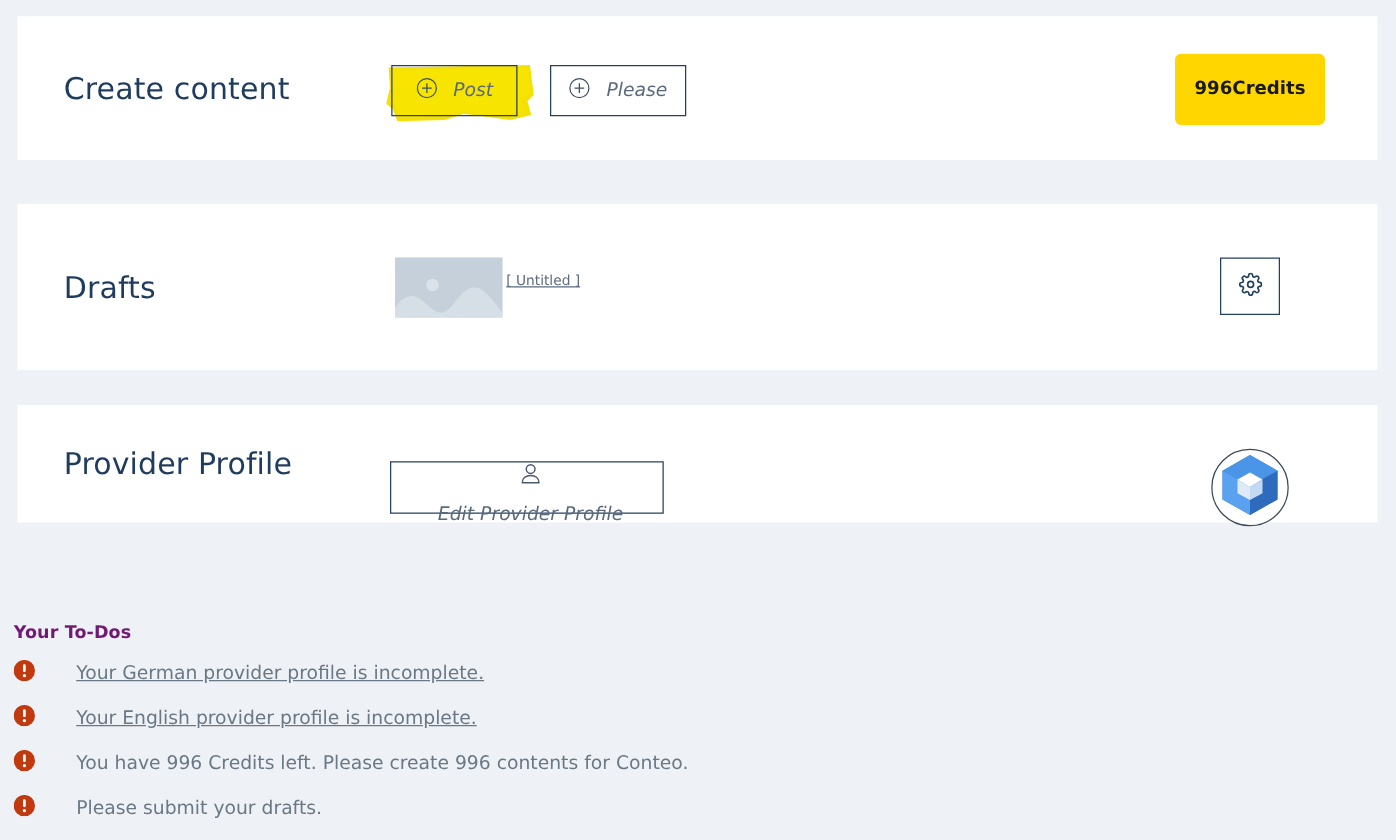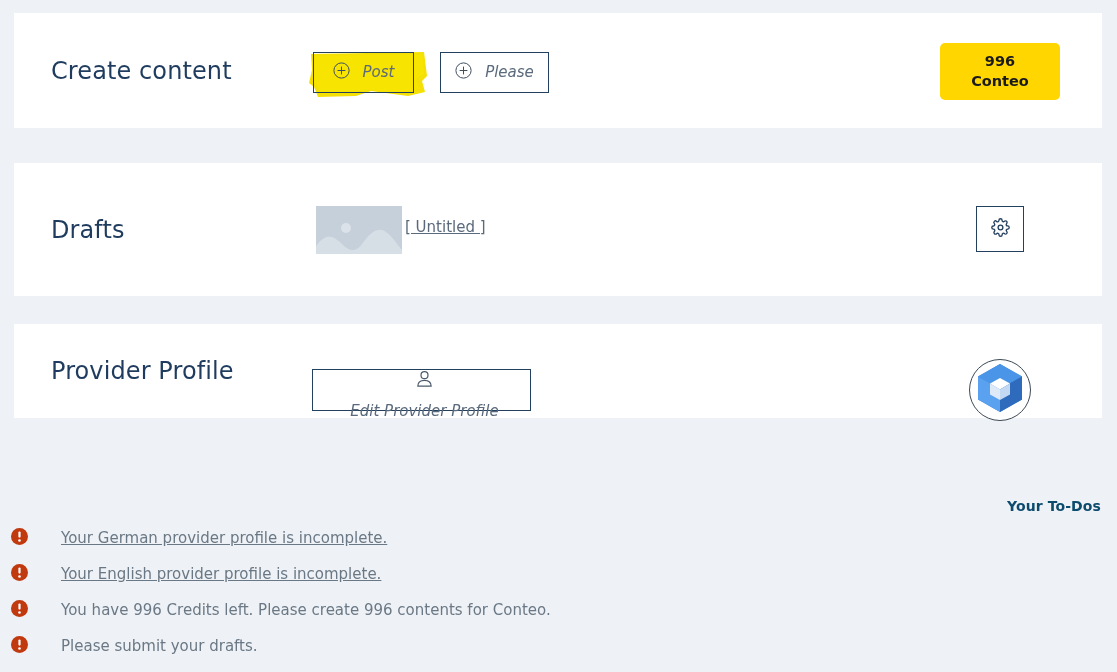--- a/index.html
+++ b/index.html
@@ -93,40 +93,40 @@
     border: none;
     border-radius: 5px;
     color: #1a1a1a;
     font-family: "DejaVu Sans", "Liberation Sans", sans-serif;
     font-size: 14.5px;
     font-weight: bold;
     line-height: 1.32;
     text-align: center;
     cursor: pointer;
     display: flex;
-    flex-direction: column;
+    flex-direction: row;
     align-items: center;
     justify-content: center;
   }
 
   
   #draft-thumb {
     position: absolute;
     left: 316px;
     top: 206px;
     width: 86px;
     height: 48px;
     background: #c6d0da;
     overflow: hidden;
   }
   #draft-link {
     position: absolute;
     left: 405px;
     top: 218px;
-    font-size: 15px;
+    font-size: 11px;
     color: #5a6a7c;
     text-decoration: underline;
     cursor: pointer;
     white-space: nowrap;
   }
   #btn-draft-settings {
     position: absolute;
     left: 976px;
     top: 206px;
     width: 48px;
@@ -160,24 +160,23 @@
   
   #todos {
     position: absolute;
     left: 11px;
     top: 498px;
     width: 1090px;
   }
   #todos-heading {
     font-size: 14px;
     font-weight: bold;
-    color: #0c4a6e;
+    color: #701a75;
     margin: 0 0 12px 0;
     letter-spacing: .1px;
-    text-align: right;
   }
   .todo-row {
     display: flex;
     align-items: center;
     gap: 9px;
     height: 24px;
     margin-bottom: 12px;
   }
   .todo-text {
     font-size: 15px;
@@ -224,21 +223,21 @@
         <circle cx="8.5" cy="8.5" r="7.6" fill="none" stroke="#3f4f60" stroke-width="1"></circle>
         <line x1="8.5" y1="4.6" x2="8.5" y2="12.4" stroke="#3f4f60" stroke-width="1"></line>
         <line x1="4.6" y1="8.5" x2="12.4" y2="8.5" stroke="#3f4f60" stroke-width="1"></line>
       </svg>
     </span>
     <span class="label">Please</span>
   </button>
 
   <button id="btn-credits">
     <span>996</span>
-    <span>Conteo</span>
+    <span>Credits</span>
   </button>
 
   <div class="card" id="card-drafts">
     <div class="card-title">Drafts</div>
   </div>
 
   <div id="draft-thumb">
     <svg width="86" height="48" viewBox="0 0 86 48" xmlns="http://www.w3.org/2000/svg">
       <rect x="0" y="0" width="86" height="48" fill="#c6d0da"></rect>
       <path d="M0,40 C10,26 18,30 26,38 C34,46 40,46 46,38 C54,27 62,20 70,26 C78,32 82,40 86,44 L86,48 L0,48 Z" fill="#d6dee6"></path>

